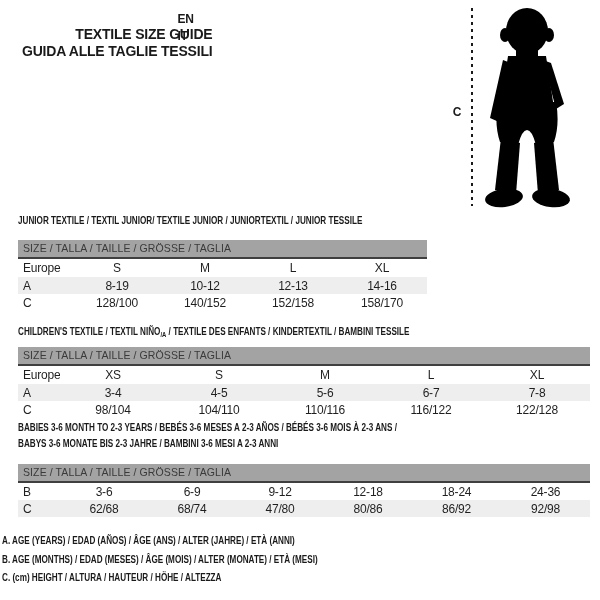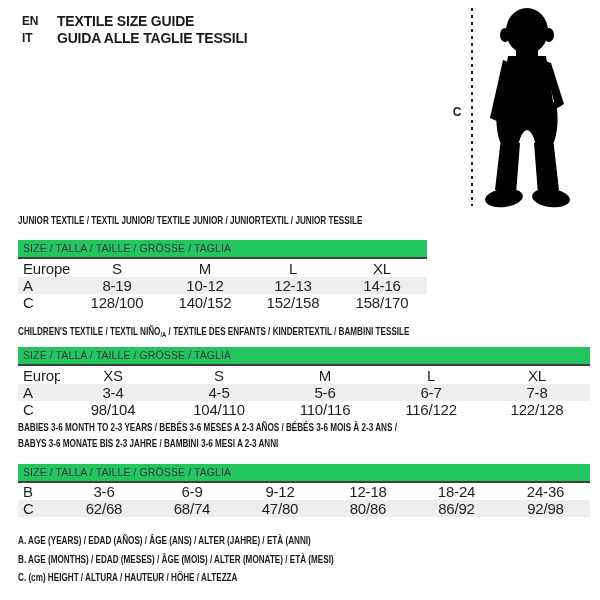--- a/index.html
+++ b/index.html
@@ -7,21 +7,21 @@
     width: 600px; height: 600px;
     position: relative;
     background: #ffffff;
     font-family: "Liberation Sans", sans-serif;
     color: #1a1a1a;
     overflow: hidden;
   }
 
   
   .langs { position: absolute; left: 22px; top: 12px; }
-  .lang-row { display: flex; height: 17px; align-items: center; }
+  .lang-row { display: flex; height: 17px; align-items: flex-end; flex-direction: column; }
   .lang-code { width: 35px; font-size: 12px; font-weight: bold; letter-spacing: -0.2px; }
   .lang-title { font-size: 14px; font-weight: bold; letter-spacing: -0.2px; white-space: nowrap; }
 
   
   .measure-line {
     position: absolute; left: 471px; top: 8px;
     width: 2px; height: 198px;
     background: repeating-linear-gradient(to bottom, #1a1a1a 0 3px, transparent 3px 7px);
   }
   .height-label {
@@ -35,39 +35,39 @@
   .sec-title {
     position: absolute; left: 18px;
     font-size: 11px; font-weight: bold; white-space: nowrap;
     transform: scaleX(0.74); transform-origin: 0 50%;
   }
   .sub { font-size: 8px; vertical-align: -2px; }
 
   .tablebox { position: absolute; left: 18px; }
   .size-bar {
     height: 17px; line-height: 17px;
-    background: #22c55e;
+    background: #a3a3a3;
     border-bottom: 2px solid #3f3f3f;
     font-size: 10.5px; color: #3a3a3a;
     padding-left: 5px; letter-spacing: 0.1px;
     white-space: nowrap; overflow: hidden;
   }
   table { border-collapse: collapse; width: 100%; table-layout: fixed; }
   td {
     height: 17px; padding: 0;
-    font-size: 15px; color: #1f1f1f;
+    font-size: 12px; color: #1f1f1f;
     text-align: center; letter-spacing: -0.2px;
     white-space: nowrap; overflow: hidden;
   }
   tr.hdr td { height: 18px; }
   td.lbl { text-align: left; padding-left: 5px; }
   tr.stripe { background: #eeeeee; }
 
   
-  .footnotes { position: absolute; left: 18px; top: 531px; }
+  .footnotes { position: absolute; left: 2px; top: 531px; }
   .footnote {
     font-size: 11px; font-weight: bold; line-height: 18.5px;
     white-space: nowrap;
     transform: scaleX(0.74); transform-origin: 0 50%;
   }
 </style>
 </head>
 <body>
 
 <div class="langs">

